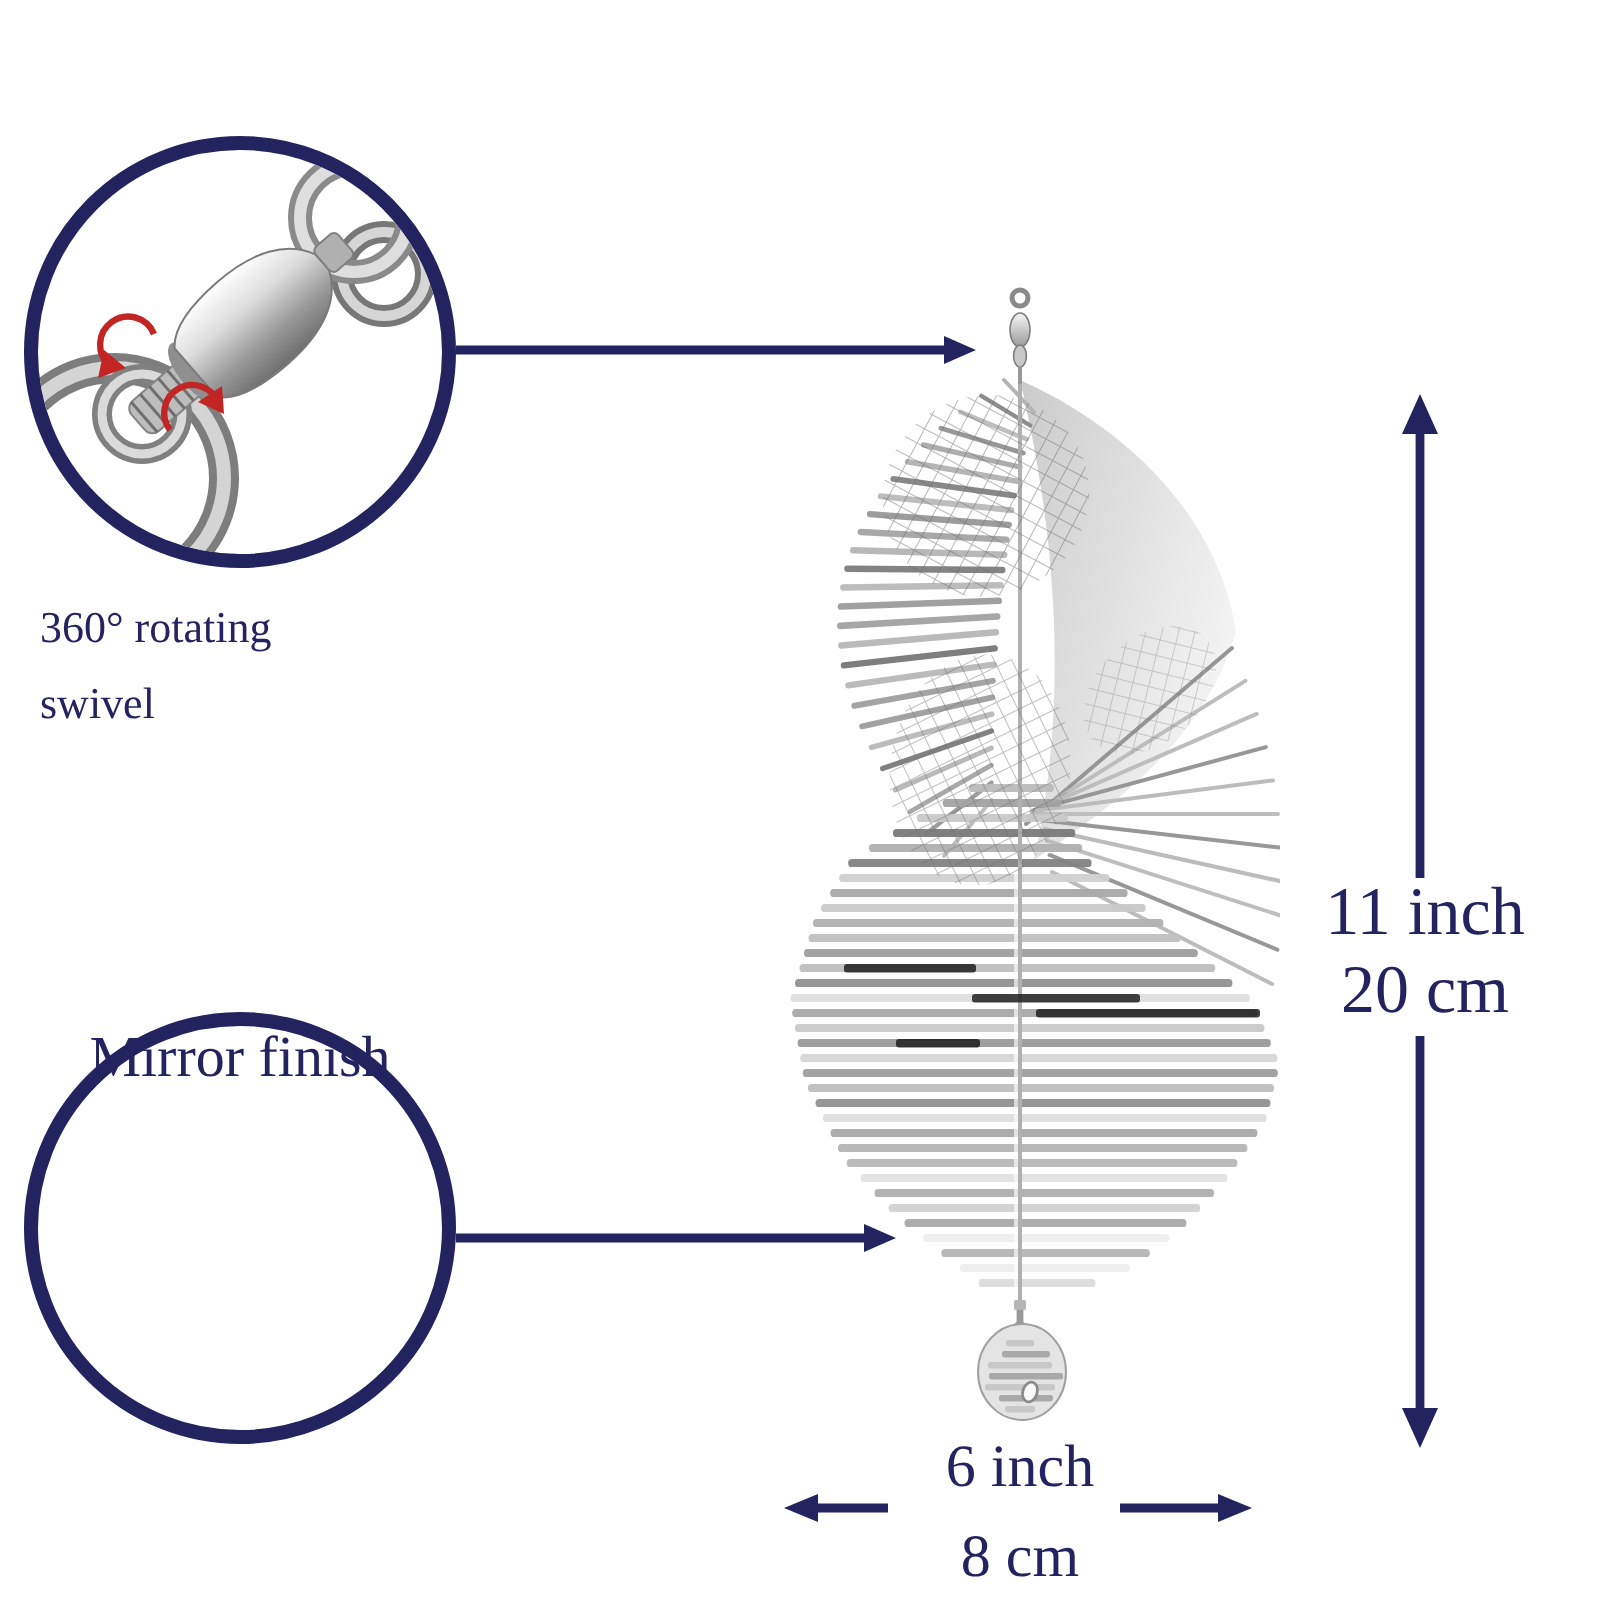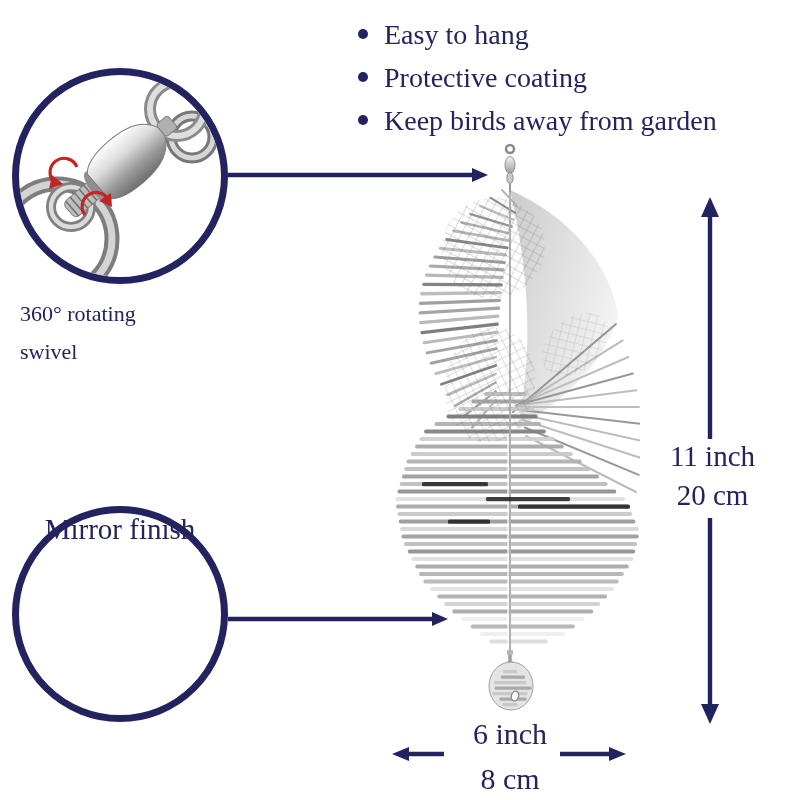--- a/index.html
+++ b/index.html
@@ -13,47 +13,33 @@
   
   .circle{position:absolute;width:202px;height:202px;border:7px solid #23235f;border-radius:50%;
           background:#fff;box-sizing:content-box;}
   #swivel-circle{left:12px;top:68px;overflow:hidden;}
   #swivel-circle svg{display:block;border-radius:50%;}
   #mirror-circle{left:12px;top:506px;display:flex;justify-content:center;}
   #mirror-label{font-size:29px;}
   #swivel-label{position:absolute;left:20px;top:295px;font-size:22px;line-height:38px;}
   
   .dim{position:absolute;text-align:center;}
-  #height-label{left:645px;top:437px;width:135px;font-size:29px;line-height:39px;}
+  #height-label{left:645px;top:437px;width:135px;font-size:34px;line-height:39px;}
   #width-label{left:430px;top:711px;width:160px;font-size:30px;line-height:45px;}
   
   svg.arrow{position:absolute;overflow:visible;}
   .aline{stroke:#23235f;stroke-width:4.4;fill:none;}
   .ahead{fill:#23235f;stroke:none;}
   #spinner{position:absolute;left:390px;top:140px;}
 </style>
 </head>
 <body>
 
 <div id="canvas">
 
-  <ul id="feature-list">
-    <li>
-      <span class="dot"></span>
-      <span class="ftext">Easy to hang</span>
-    </li>
-    <li>
-      <span class="dot"></span>
-      <span class="ftext">Protective coating</span>
-    </li>
-    <li>
-      <span class="dot"></span>
-      <span class="ftext">Keep birds away from garden</span>
-    </li>
-  </ul>
 
   <div class="circle" id="swivel-circle">
     <svg width="202" height="202" viewBox="0 0 202 202">
       <defs>
         <linearGradient id="bg1" x1="0" y1="0" x2="0" y2="1">
           <stop offset="0" stop-color="#ffffff"></stop>
             <stop offset="0.35" stop-color="#dcdcdc"></stop>
           <stop offset="0.7" stop-color="#9a9a9a"></stop>
             <stop offset="1" stop-color="#6e6e6e"></stop>
         </linearGradient>

